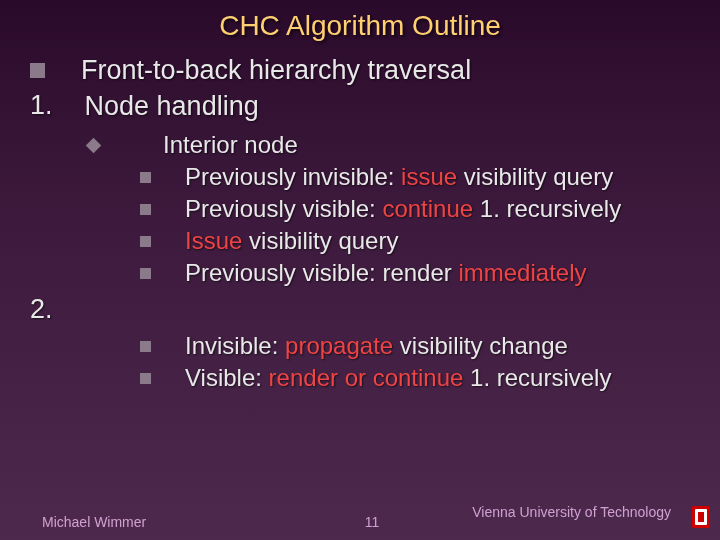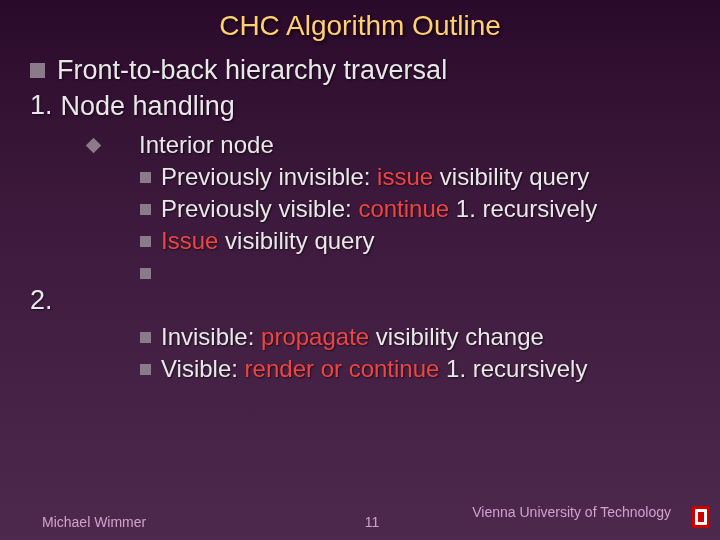--- a/index.html
+++ b/index.html
@@ -56,20 +56,21 @@
     margin-top: 10px;
     flex-shrink: 0;
   }
   .num {
     margin-right: 8px;
     text-shadow: 1px 1px 2px rgba(0,0,0,0.6);
   }
   .txt {
     text-shadow: 1px 1px 2px rgba(0,0,0,0.6);
     line-height: 1.25;
+    margin-left: 24px;
   }
   .hl { color: #ef4444; }
   .footer {
     position: absolute;
     bottom: 10px;
     left: 12px;
     width: 100%;
     display: flex;
     justify-content: space-between;
     align-items: flex-end;
@@ -129,20 +130,21 @@
   </div>
 
 
   <div class="line lvl2">
     <span class="bullet-sq-sm"></span>
     <span class="txt"><span class="hl">Issue</span><span> visibility query</span></span>
   </div>
 
   <div class="line lvl2">
     <span class="bullet-sq-sm"></span>
+    <span class="txt"><span>Previously visible: render </span><span class="hl">immediately</span></span>
   </div>
 
   <div class="spacer"></div>
 
   <div class="line lvl0">
     <span class="num">2.</span>
   </div>
 
   <div class="spacer"></div>
 

